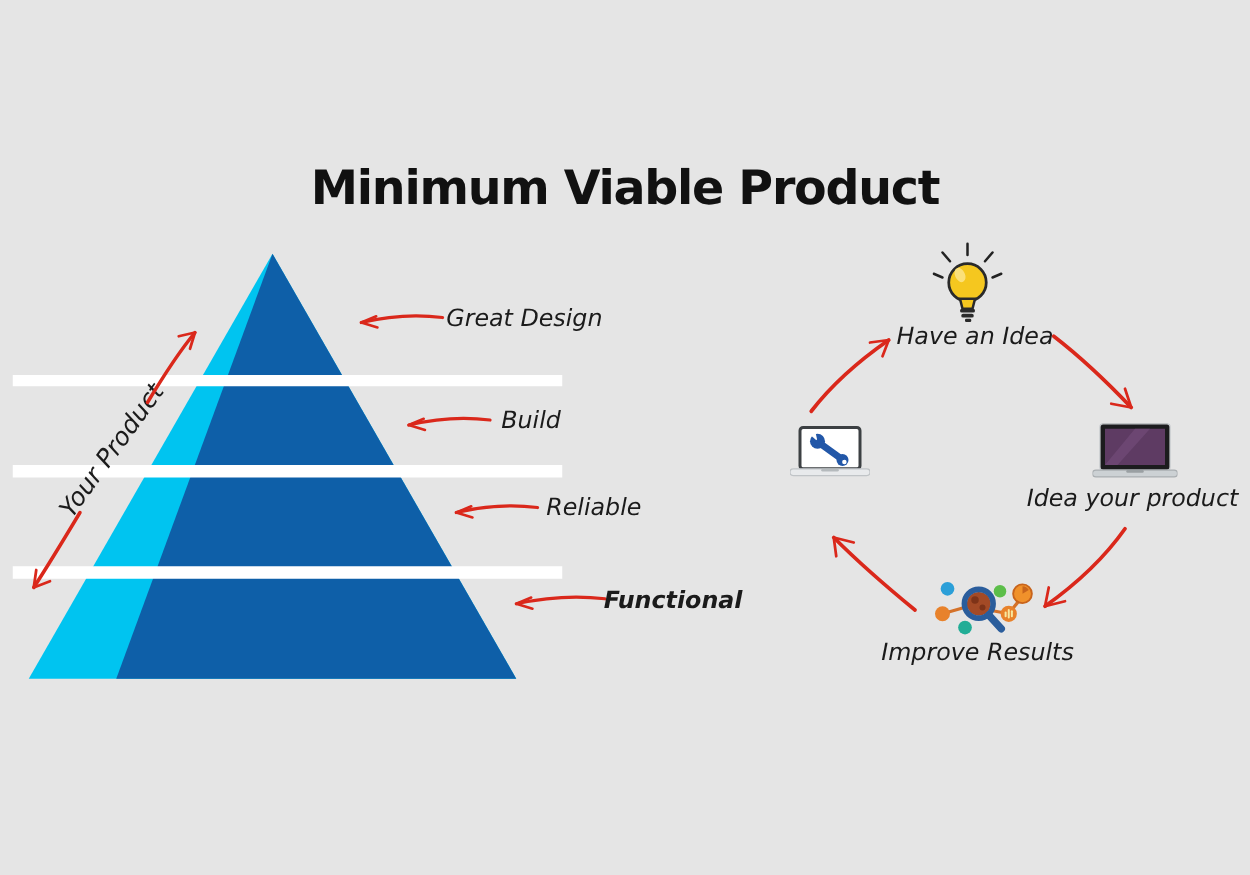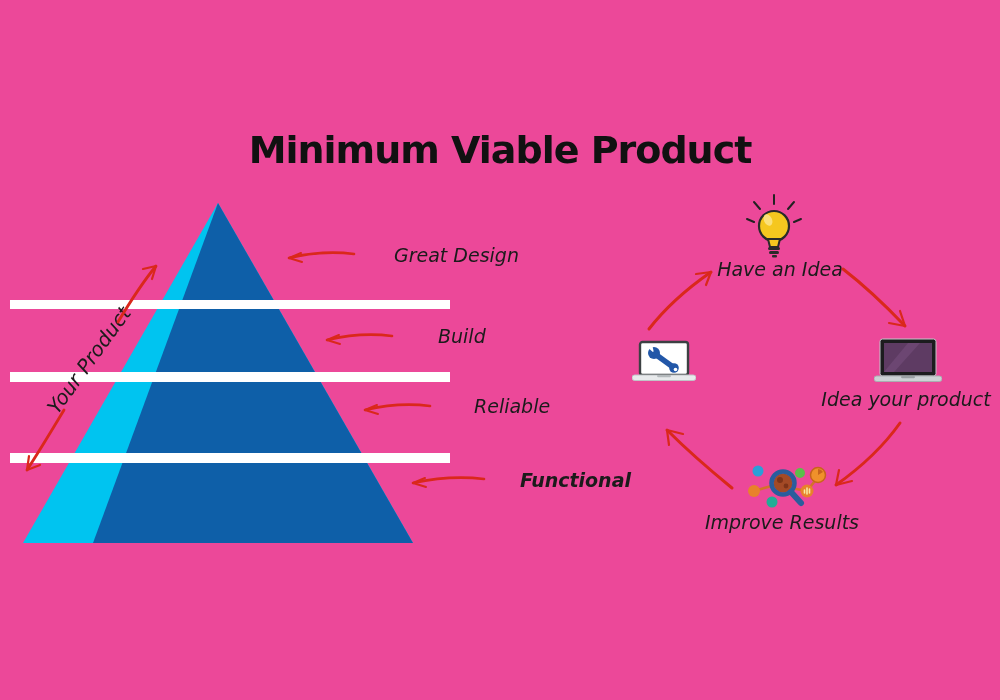--- a/index.html
+++ b/index.html
@@ -1,30 +1,30 @@
 <!DOCTYPE html>
 <html><head>
 <meta charset="utf-8">
 <style>
   html,body{margin:0;padding:0;background:#ffffff;}
   .canvas{
-    position:relative;width:1000px;height:700px;background:#ec4899;
+    position:relative;width:1000px;height:700px;background:#e5e5e5;
     overflow:hidden;font-family:"DejaVu Sans",sans-serif;color:#1a1a1a;
   }
   .abs{position:absolute;}
   .title{
     left:0;right:0;top:128px;text-align:center;
     font-size:38px;font-weight:bold;letter-spacing:-1px;color:#111;
     font-family:"DejaVu Sans",sans-serif;
   }
   .hw{
     font-family:"DejaVu Sans",sans-serif;
     font-style:italic;font-size:19px;color:#1b1b1b;white-space:nowrap;
   }
-  .layer-label{text-align:right;margin-left:37px;}
+  .layer-label{text-align:right;}
   .cycle-label{text-align:center;font-size:19px;}
   .your-product{
     left:14px;top:348px;width:150px;text-align:center;font-size:20px;
     transform:rotate(-54deg);transform-origin:center;
   }
   svg{display:block;}
   .arrow path, .arrow polyline{
     fill:none;stroke:#da281b;stroke-linecap:round;stroke-linejoin:round;
   }
 </style>

